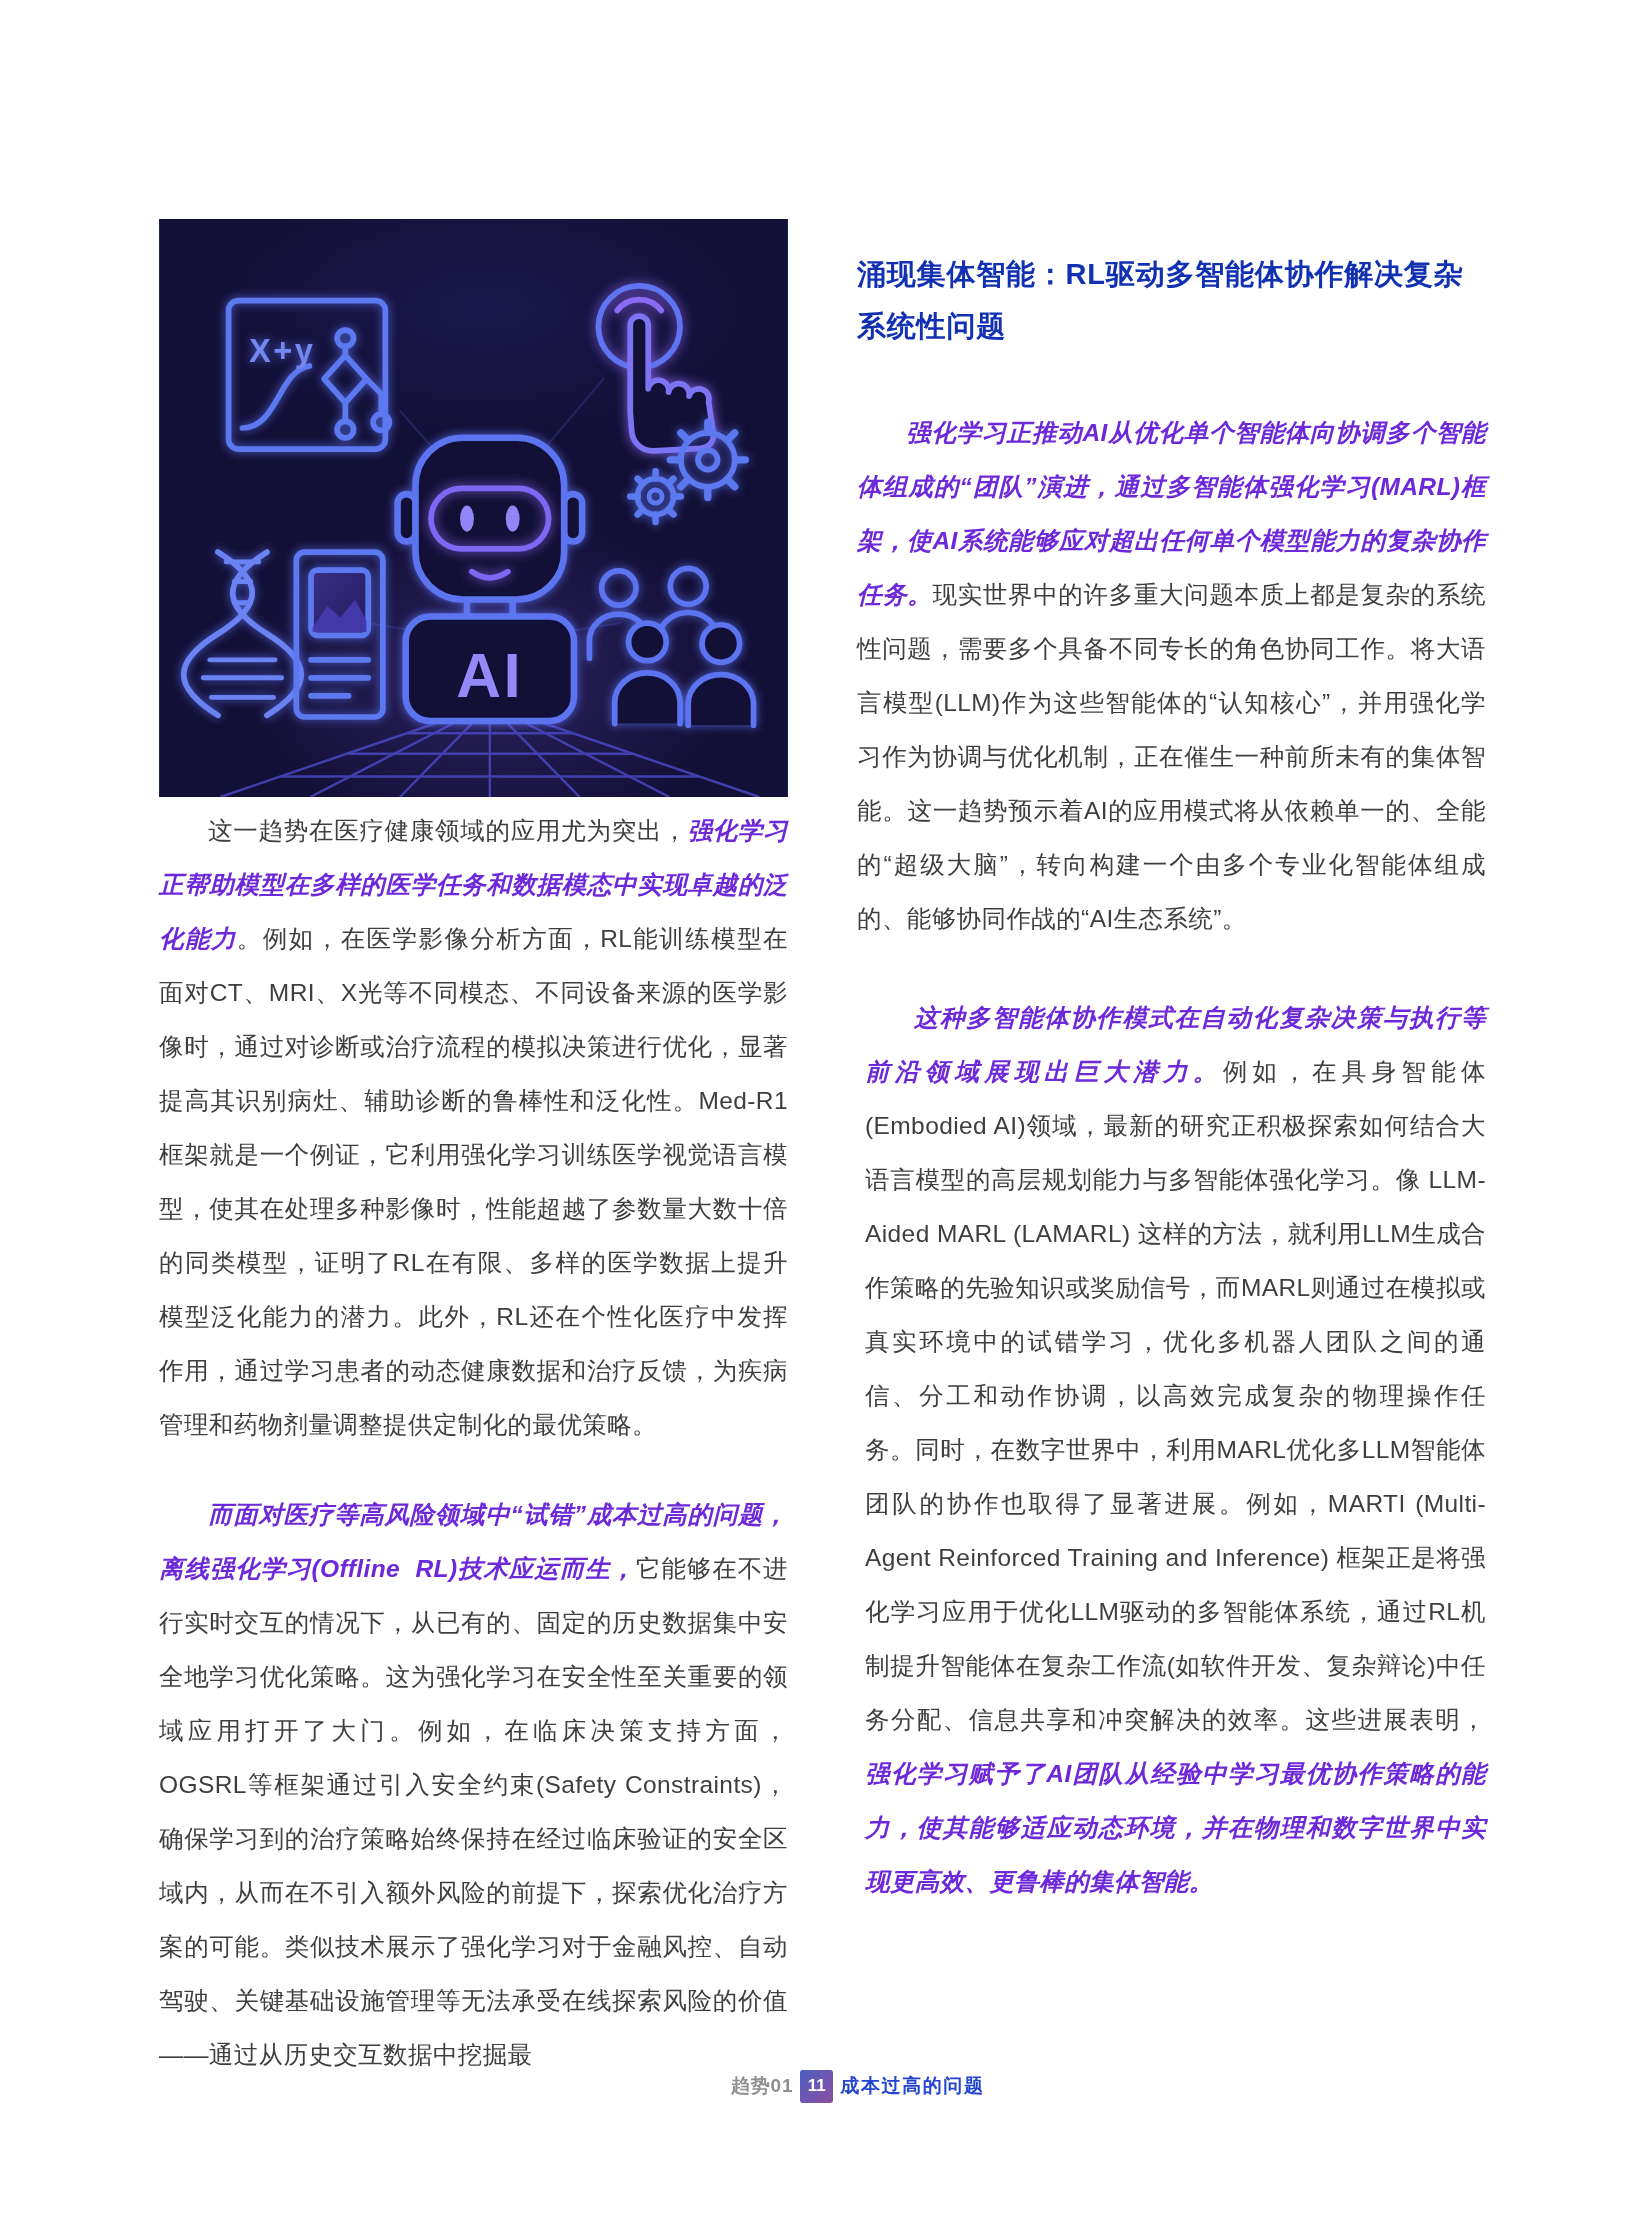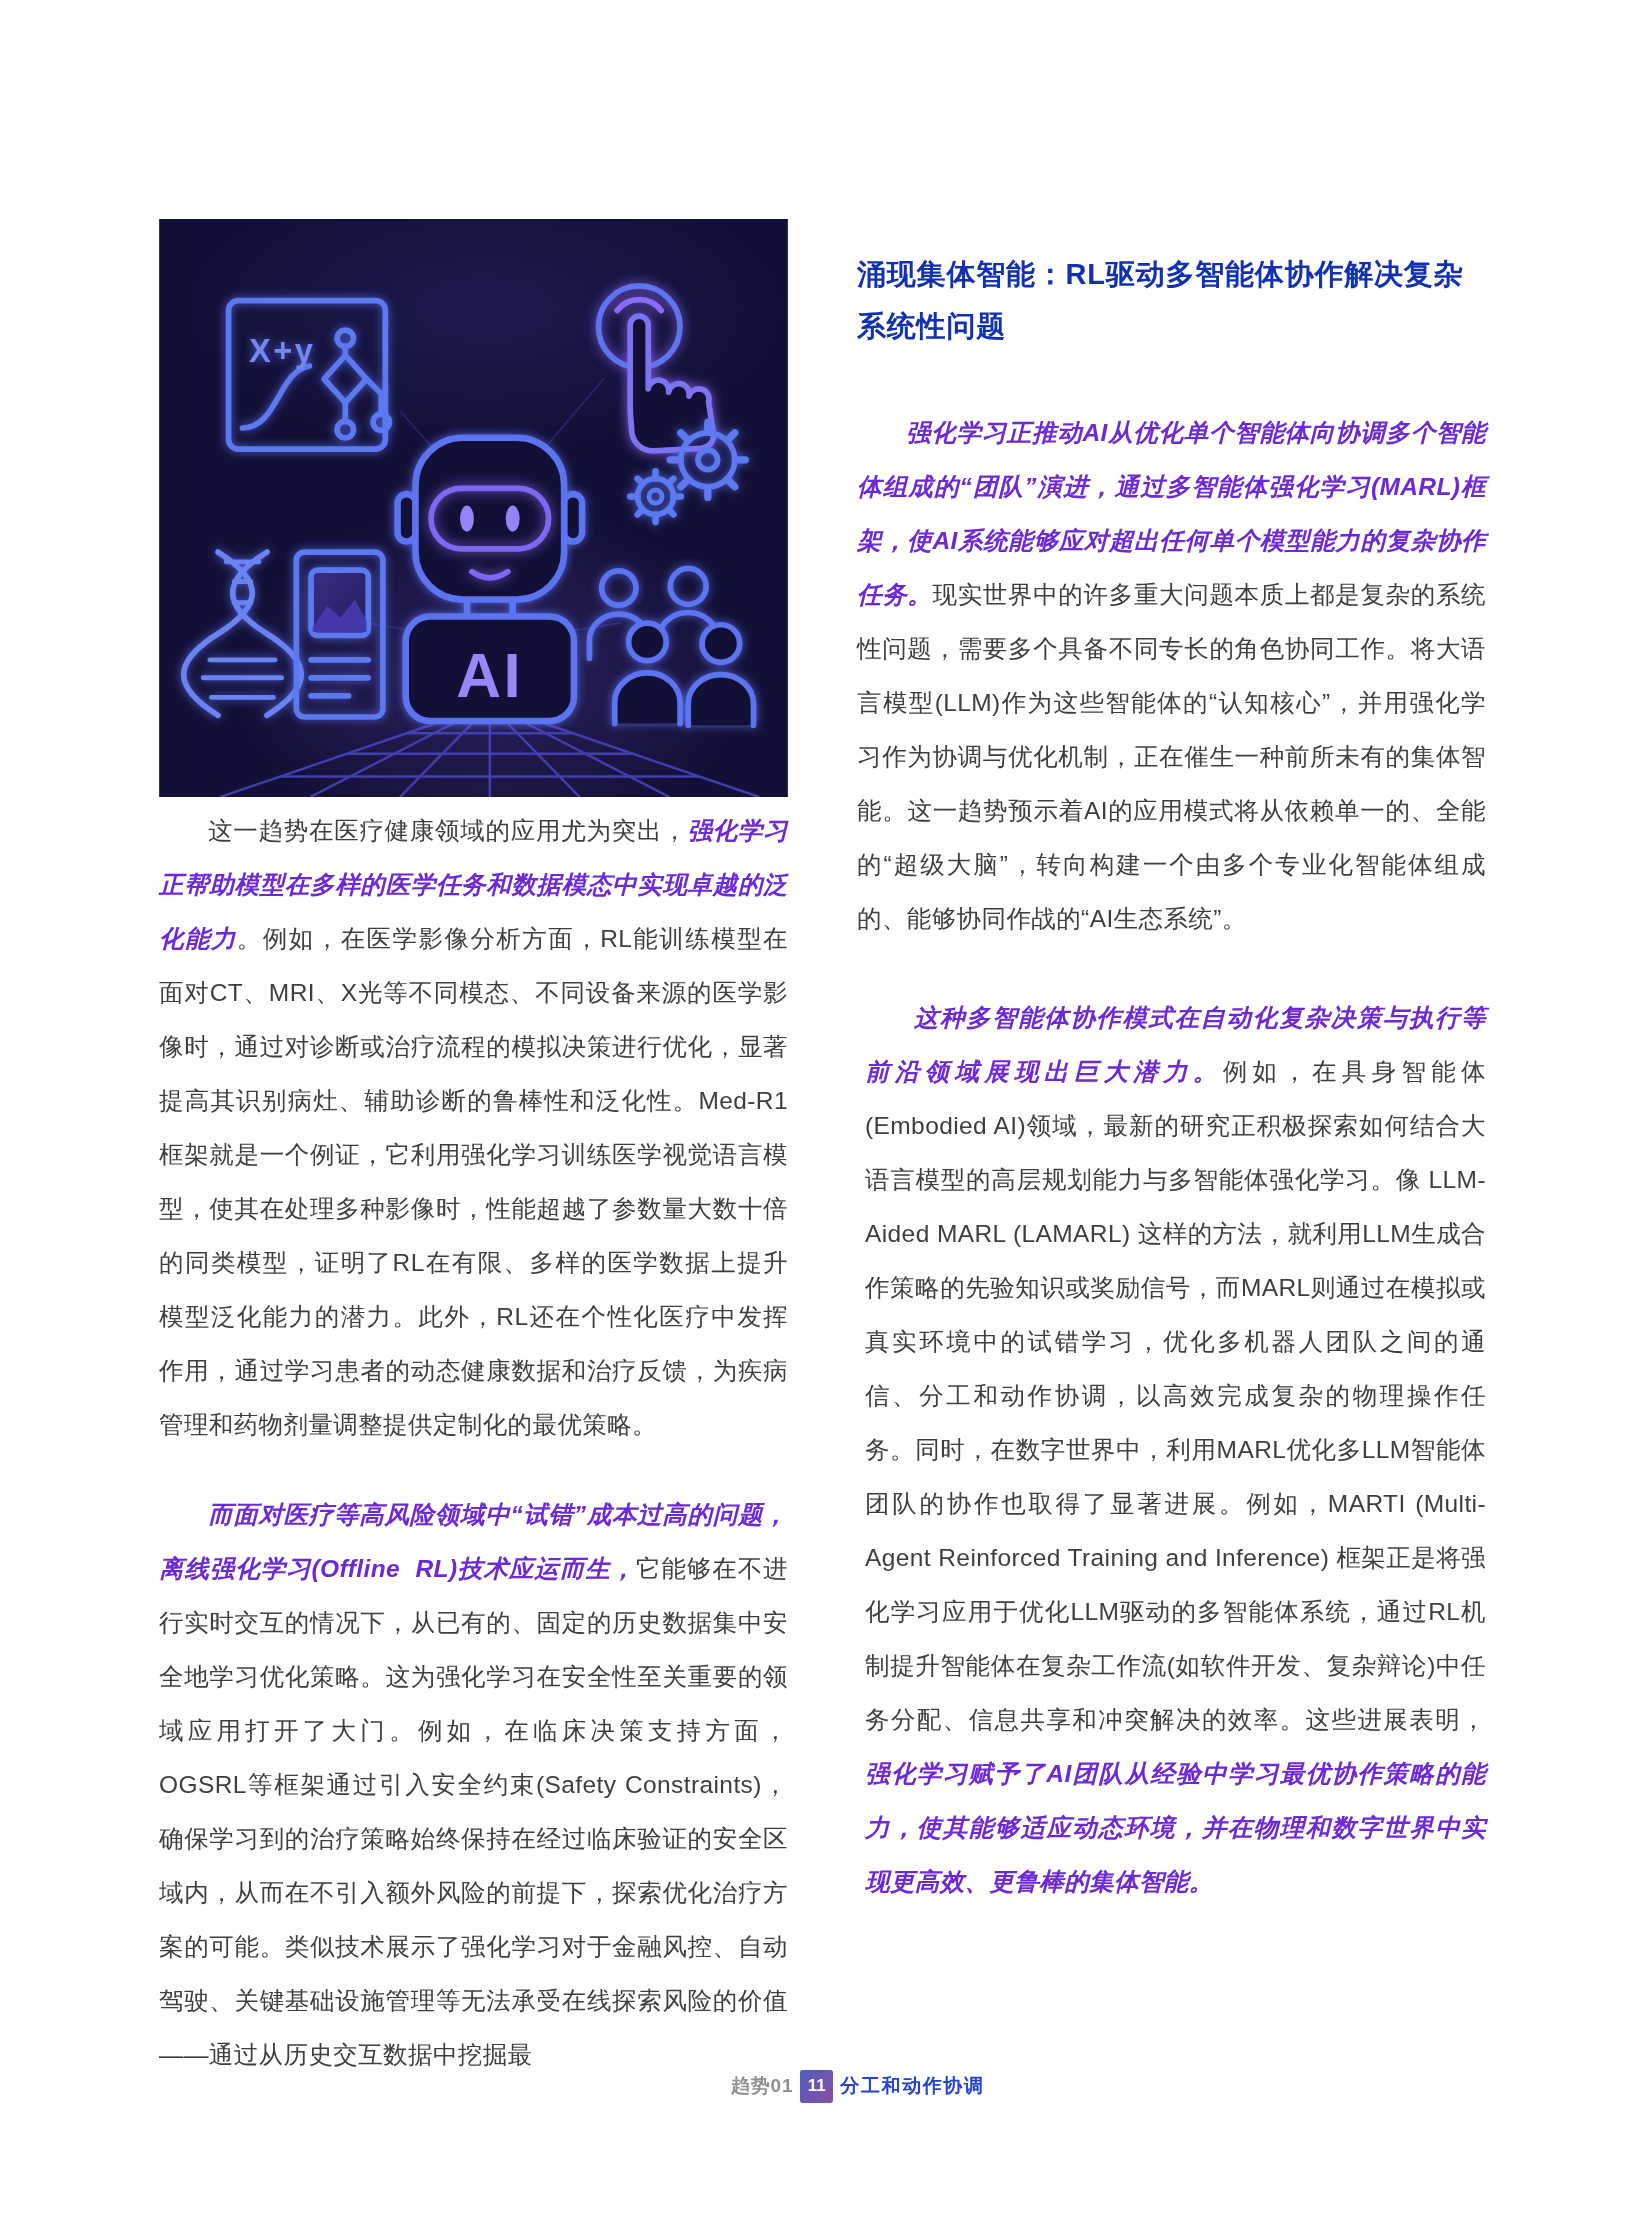--- a/index.html
+++ b/index.html
@@ -5,21 +5,21 @@
   html,body{margin:0;padding:0;background:#ffffff;}
   body{width:1645px;height:2216px;position:relative;font-family:"Liberation Sans",sans-serif;}
   .page{position:absolute;inset:0;background:#ffffff;overflow:hidden;}
 
   
   .col{position:absolute;width:629px;}
   .col-left{left:159px;top:219px;}
   .col-right{left:857px;top:216px;}
 
   
-  figure.illo{margin:0;width:629px;height:578px;background:#86efac;overflow:hidden;}
+  figure.illo{margin:0;width:629px;height:578px;background:#3b82f6;overflow:hidden;}
   .glow{filter:drop-shadow(0 0 6px rgba(96,122,255,.75));}
   .glow-purple{filter:drop-shadow(0 0 7px rgba(150,110,255,.8));}
 
   
   .para{margin:0;font-size:24.5px;line-height:54px;color:#3e3e3e;
         text-align:justify;text-indent:2em;letter-spacing:0.4px;}
   .para .b{font-weight:700;color:#6d28d9;font-style:italic;}
   .no-indent{text-indent:0;}
   .col-left .para:first-of-type{margin-top:6.5px;}
   .col-left .para + .para{margin-top:36px;}
@@ -192,17 +192,17 @@
 
   <div class="col col-right">
     <h2 class="heading">涌现集体智能：RL驱动多智能体协作解决复杂系统性问题</h2>
     <p class="para para-1"><span class="b">强化学习正推动AI从优化单个智能体向协调多个智能体组成的“团队”演进，通过多智能体强化学习(MARL)框架，使AI系统能够应对超出任何单个模型能力的复杂协作任务。</span><span>现实世界中的许多重大问题本质上都是复杂的系统性问题，需要多个具备不同专长的角色协同工作。将大语言模型(LLM)作为这些智能体的“认知核心”，并用强化学习作为协调与优化机制，正在催生一种前所未有的集体智能。这一趋势预示着AI的应用模式将从依赖单一的、全能的“超级大脑”，转向构建一个由多个专业化智能体组成的、能够协同作战的“AI生态系统”。</span></p>
     <p class="para para-2"><span class="b">这种多智能体协作模式在自动化复杂决策与执行等前沿领域展现出巨大潜力。</span><span>例如，在具身智能体(Embodied AI)领域，最新的研究正积极探索如何结合大语言模型的高层规划能力与多智能体强化学习。像 LLM-Aided MARL (LAMARL) 这样的方法，就利用LLM生成合作策略的先验知识或奖励信号，而MARL则通过在模拟或真实环境中的试错学习，优化多机器人团队之间的通信、分工和动作协调，以高效完成复杂的物理操作任务。同时，在数字世界中，利用MARL优化多LLM智能体团队的协作也取得了显著进展。例如，MARTI (Multi-Agent Reinforced Training and Inference) 框架正是将强化学习应用于优化LLM驱动的多智能体系统，通过RL机制提升智能体在复杂工作流(如软件开发、复杂辩论)中任务分配、信息共享和冲突解决的效率。这些进展表明，</span><span class="b">强化学习赋予了AI团队从经验中学习最优协作策略的能力，使其能够适应动态环境，并在物理和数字世界中实现更高效、更鲁棒的集体智能。</span></p>
   </div>
 
   <div class="footer">
     <span class="trend">趋势01</span>
     <span class="badge">11</span>
-    <span class="sec">分工和动作协调</span>
+    <span class="sec">成本过高的问题</span>
   </div>
 
 </div>
 
 
 </body></html>

